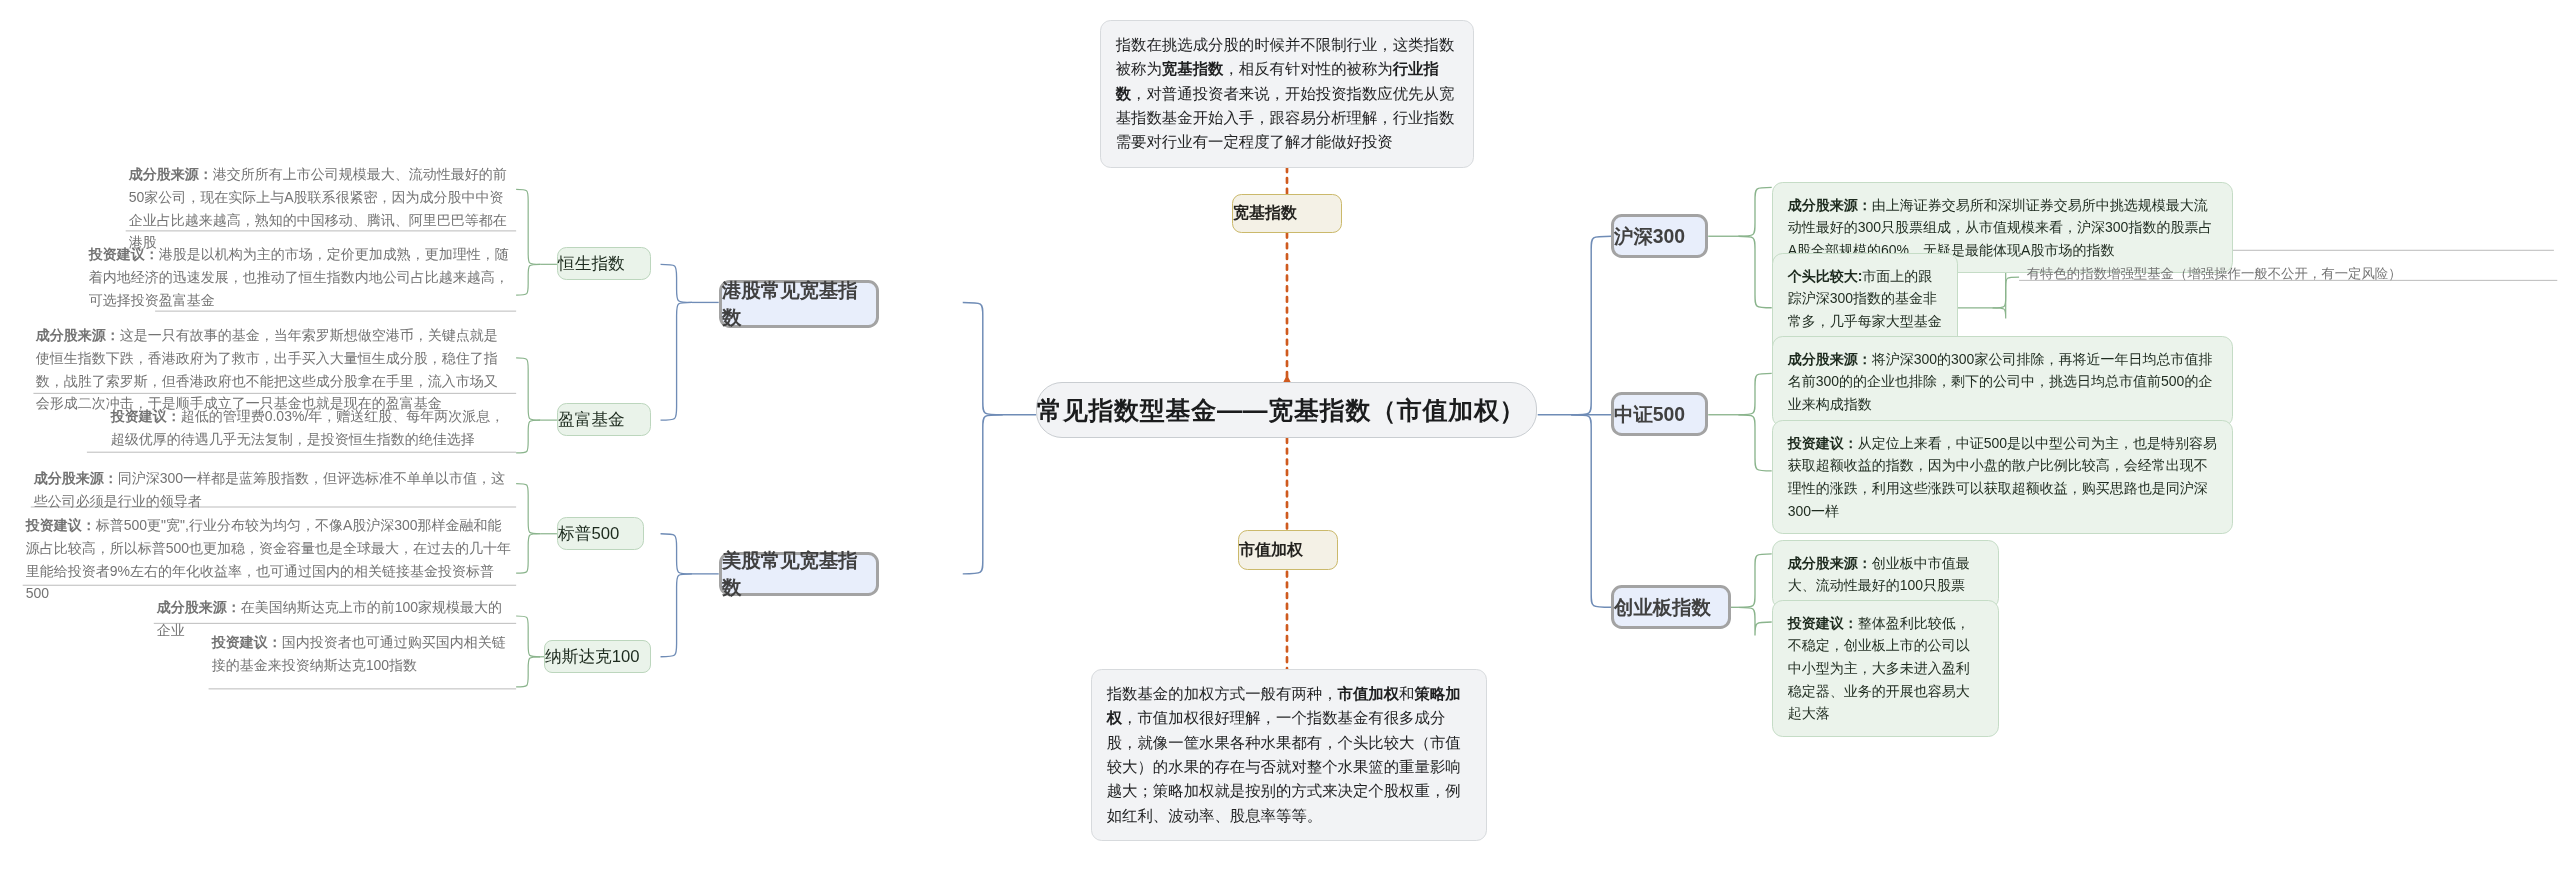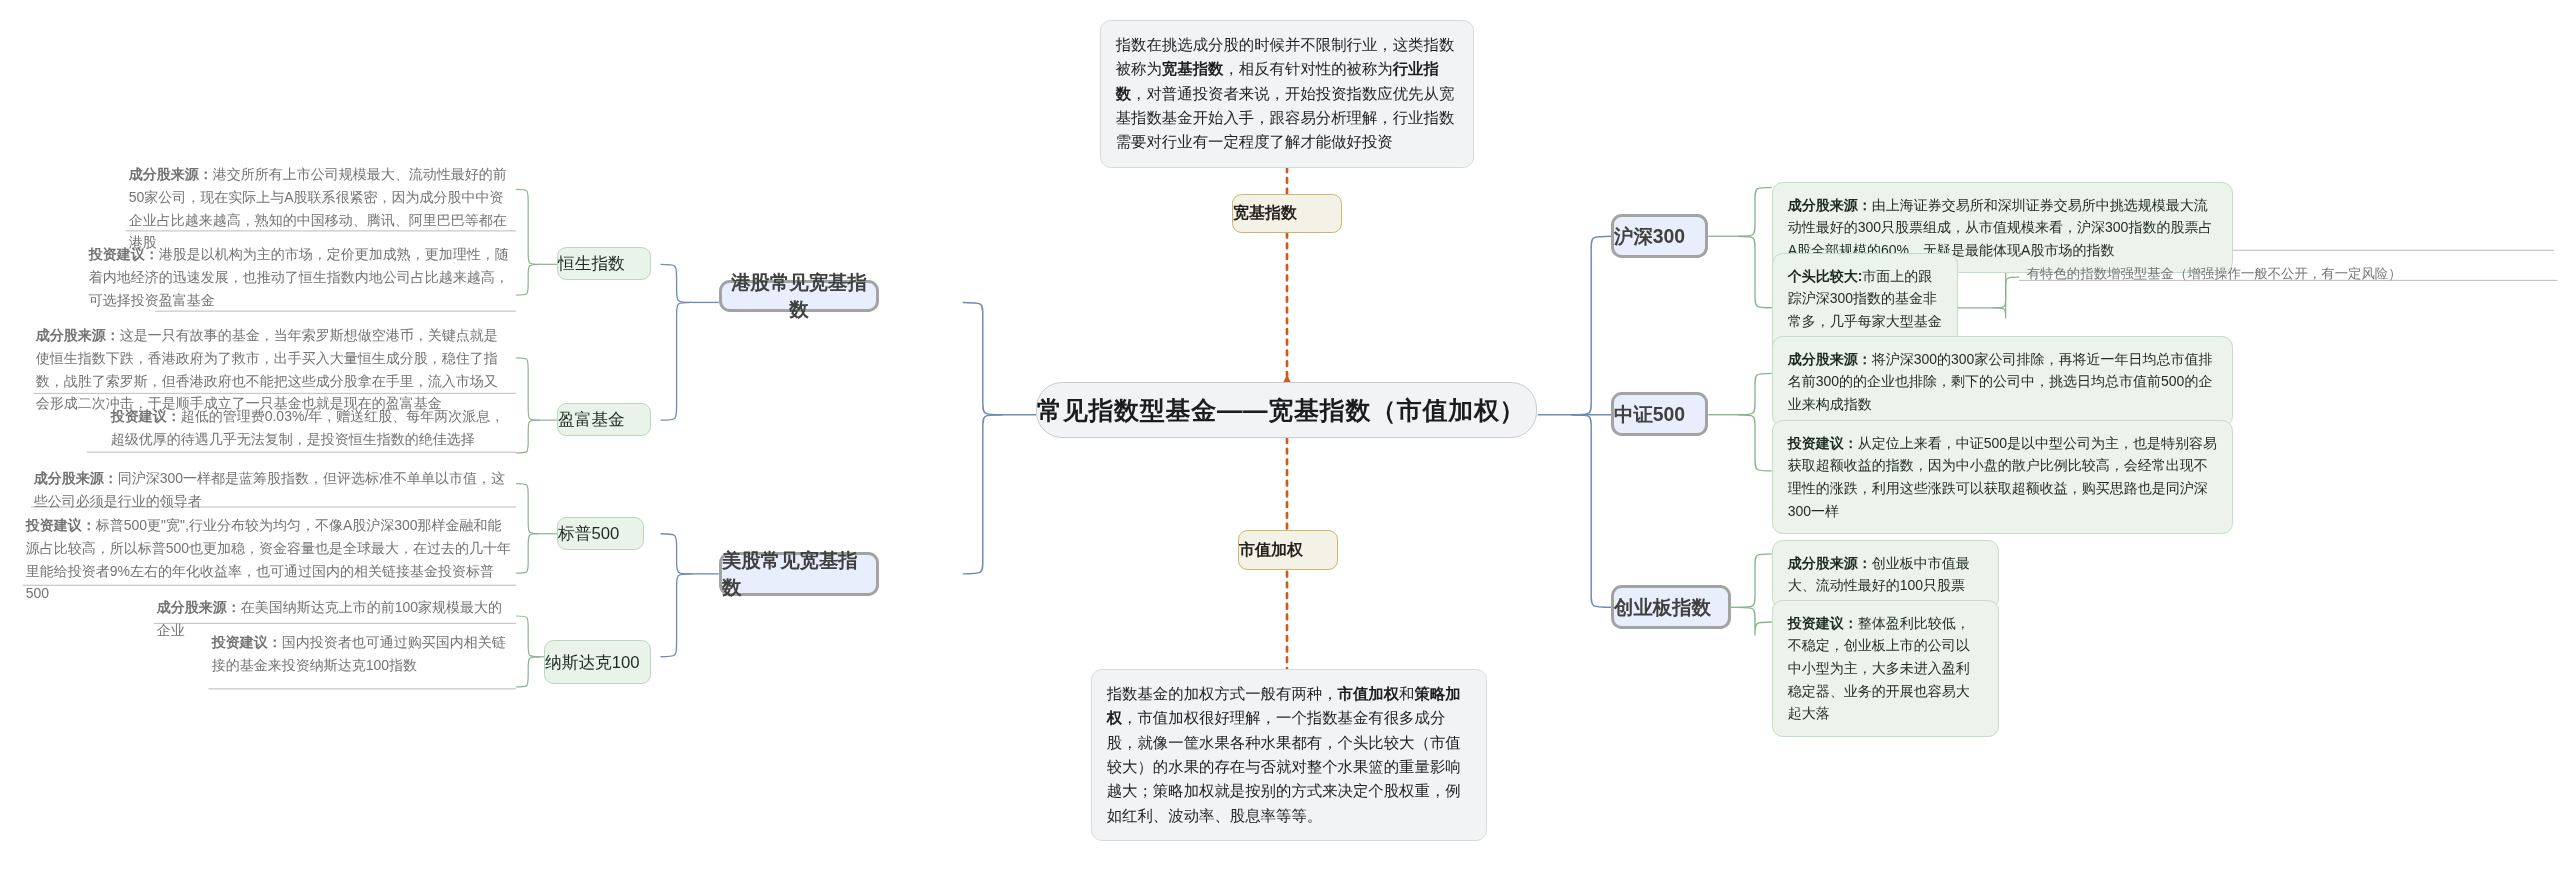--- a/index.html
+++ b/index.html
@@ -246,21 +246,21 @@
   </div>
 
   <div class="node n-greencard" style="left:1772px; top:540px; width:227px;">
     <span class="lbl">成分股来源：</span><span>创业板中市值最大、流动性最好的100只股票</span>
   </div>
 
   <div class="node n-greencard" style="left:1772px; top:600px; width:227px;">
     <span class="lbl">投资建议：</span><span>整体盈利比较低，不稳定，创业板上市的公司以中小型为主，大多未进入盈利稳定器、业务的开展也容易大起大落</span>
   </div>
 
-  <div class="node n-blue" style="left:719px; top:280px; width:160px; height:32px;text-align:center;">
+  <div class="node n-blue" style="left:719px; top:280px; width:160px; height:48px;">
     <span class="txt">港股常见宽基指数</span>
   </div>
 
   <div class="node n-greenchip" style="left:557px; top:247px; width:94px; height:33px;">
     <span class="txt">恒生指数</span>
   </div>
 
   <div class="node n-greenchip" style="left:557px; top:403px; width:94px; height:33px;">
     <span class="txt">盈富基金</span>
   </div>
@@ -282,21 +282,21 @@
   </div>
 
   <div class="node n-blue" style="left:719px; top:552px; width:160px; height:44px;">
     <span class="txt">美股常见宽基指数</span>
   </div>
 
   <div class="node n-greenchip" style="left:557px; top:517px; width:87px; height:33px;">
     <span class="txt">标普500</span>
   </div>
 
-  <div class="node n-greenchip" style="left:544px; top:640px; width:107px; height:44px;">
+  <div class="node n-greenchip" style="left:544px; top:640px; width:107px; height:33px;border-radius:8px;">
     <span class="txt">纳斯达克100</span>
   </div>
 
   <div class="node n-plain" style="left:31px; top:466px; width:484px;">
     <span class="lbl">成分股来源：</span><span>同沪深300一样都是蓝筹股指数，但评选标准不单单以市值，这些公司必须是行业的领导者</span>
   </div>
 
   <div class="node n-plain" style="left:23px; top:513px; width:492px;">
     <span class="lbl">投资建议：</span><span>标普500更"宽",行业分布较为均匀，不像A股沪深300那样金融和能源占比较高，所以标普500也更加稳，资金容量也是全球最大，在过去的几十年里能给投资者9%左右的年化收益率，也可通过国内的相关链接基金投资标普500</span>
   </div>

